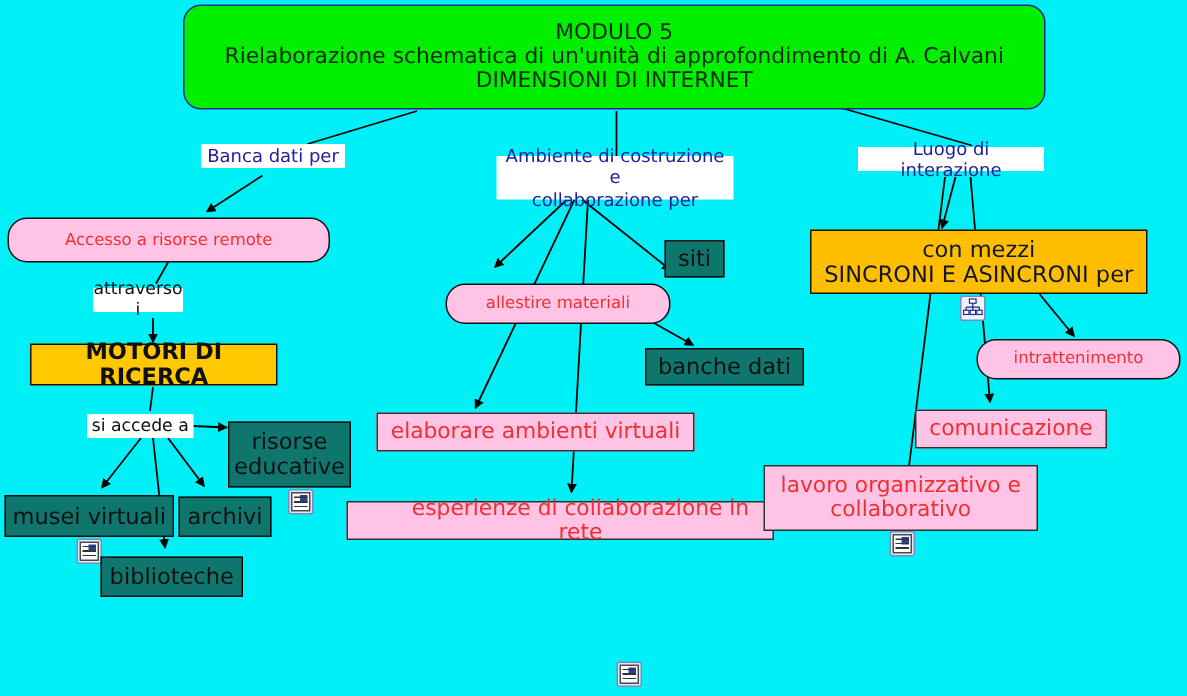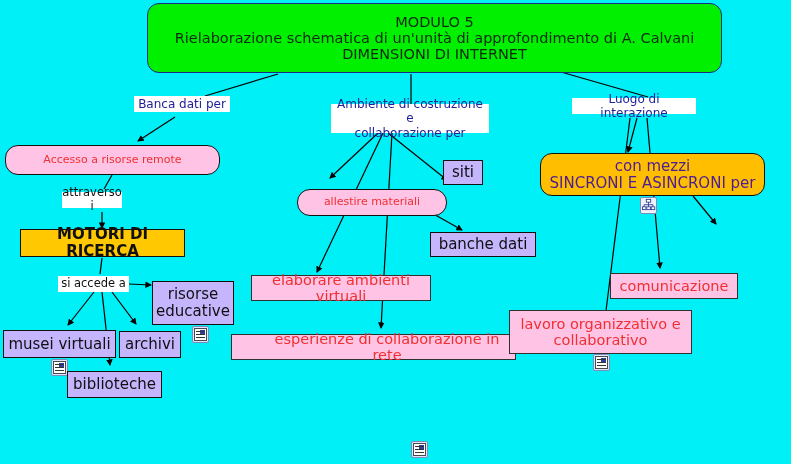--- a/index.html
+++ b/index.html
@@ -47,34 +47,34 @@
   .n-pinksq{
     background:#FFC3E6;
     border:1.4px solid #303030;
     border-radius:0px;
     color:#F03030;
     font-size:14.5px;
   }
   .n-orange{
     background:#FFBE00;
     border:1.4px solid #101010;
-    border-radius:12px;
-    color:#4c1d95;
+    border-radius:0px;
+    color:#0f172a;
     font-size:15px;
   }
   .n-yellowbold{
     background:#FFC800;
     border:1.4px solid #101010;
     border-radius:0px;
     color:#101010;
     font-size:15px;
     font-weight:600;
   }
   .n-paleyellow{
-    background:#c4b5fd;
+    background:#0f766e;
     border:1.4px solid #101010;
     border-radius:0px;
     color:#101010;
     font-size:15px;
   }
 
   
   .linklabel{
     position:absolute;
     background:#ffffff;
@@ -178,21 +178,21 @@
       <line x1="637" y1="118" x2="628" y2="152" marker-end="url(#arr)"></line>
 
       <line x1="647" y1="118" x2="660" y2="268" marker-end="url(#arr)"></line>
 
       <line x1="630" y1="118" x2="604" y2="327" marker-end="url(#arr)"></line>
 
       <line x1="693" y1="196" x2="716" y2="224" marker-end="url(#arr)"></line>
     </g>
   </svg>
 
-  <div class="node n-green" style="left:122px;top:3px;width:575px;height:70px;margin-left:25px;">MODULO 5
+  <div class="node n-green" style="left:122px;top:3px;width:575px;height:70px;">MODULO 5
 Rielaborazione schematica di un'unità di approfondimento di A. Calvani
 DIMENSIONI DI INTERNET</div>
 
   <div class="linklabel blue" style="left:134px;top:96px;width:96px;height:16px;">Banca dati per</div>
 
   <div class="linklabel blue" style="left:572px;top:98px;width:124px;height:16px;">Luogo di interazione</div>
 
   <div class="linklabel blue" style="left:331px;top:104px;width:158px;height:29px;">Ambiente di costruzione e
 collaborazione per</div>
 
@@ -219,36 +219,37 @@
 
   <div class="node n-paleyellow" style="left:67px;top:371px;width:95px;height:27px;">biblioteche</div>
 
   <div class="node n-pinkround" style="left:297px;top:189px;width:150px;height:27px;">allestire materiali</div>
 
   <div class="node n-paleyellow" style="left:443px;top:160px;width:40px;height:25px;">siti</div>
 
 
   <div class="node n-paleyellow" style="left:430px;top:232px;width:106px;height:25px;">banche dati</div>
 
-  <div class="node n-pinksq" style="left:251px;top:275px;width:180px;height:26px;">elaborare ambienti virtuali</div>
+  <div class="node n-pinksq" style="left:251px;top:275px;width:212px;height:26px;">elaborare ambienti virtuali</div>
 
   <div class="node n-pinksq" style="left:231px;top:334px;width:285px;height:26px;padding-left:27px;">esperienze di collaborazione in rete</div>
 
   <div class="node n-orange" style="left:540px;top:153px;width:225px;height:43px;">con mezzi
 SINCRONI E ASINCRONI per</div>
   <div class="mapicon" style="left:640px;top:197px;">
     <svg viewBox="0 0 17 17">
       <rect x="6" y="1.5" width="5" height="3.2" fill="#fff" stroke="#1b2a8a" stroke-width="0.9"></rect>
       <path d="M8.5 4.7 V7.6 M3.5 7.6 H13.5 M3.5 7.6 V10 M8.5 7.6 V10 M13.5 7.6 V10" stroke="#1b2a8a" stroke-width="0.9" fill="none"></path>
       <rect x="1.6" y="10" width="4" height="3.2" fill="#fff" stroke="#1b2a8a" stroke-width="0.9"></rect>
       <rect x="6.6" y="10" width="4" height="3.2" fill="#fff" stroke="#1b2a8a" stroke-width="0.9"></rect>
       <rect x="11.6" y="10" width="4" height="3.2" fill="#fff" stroke="#1b2a8a" stroke-width="0.9"></rect>
     </svg>
   </div>
 
+  <div class="node n-pinkround" style="left:651px;top:226px;width:136px;height:27px;">intrattenimento</div>
 
   <div class="node n-pinksq" style="left:610px;top:273px;width:128px;height:26px;">comunicazione</div>
 
   <div class="node n-pinksq" style="left:509px;top:310px;width:183px;height:44px;">lavoro organizzativo e
 collaborativo</div>
   <div class="resicon" style="left:593px;top:354px;">
     <div class="page"></div>
   </div>
 
   <div class="resicon" style="left:411px;top:441px;">

